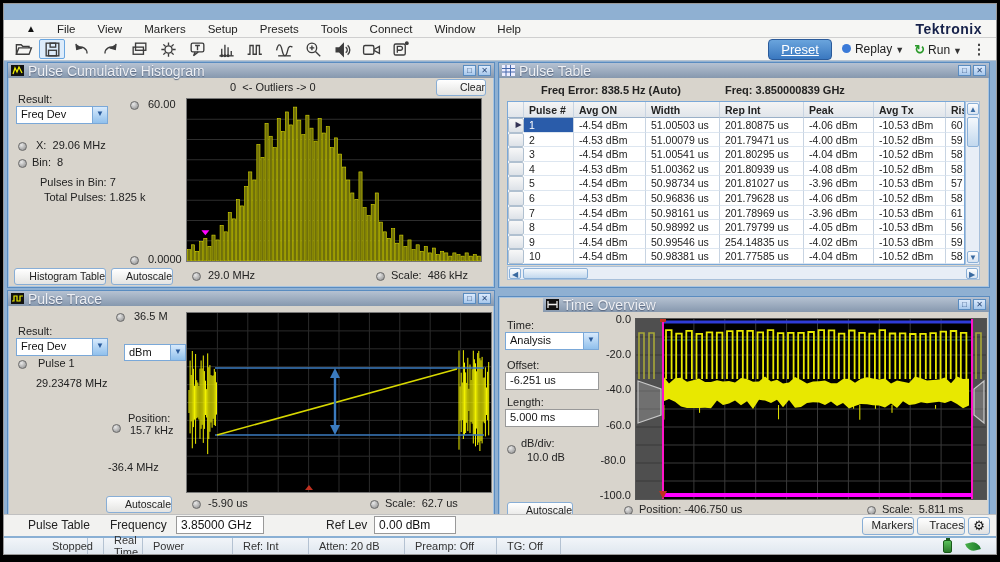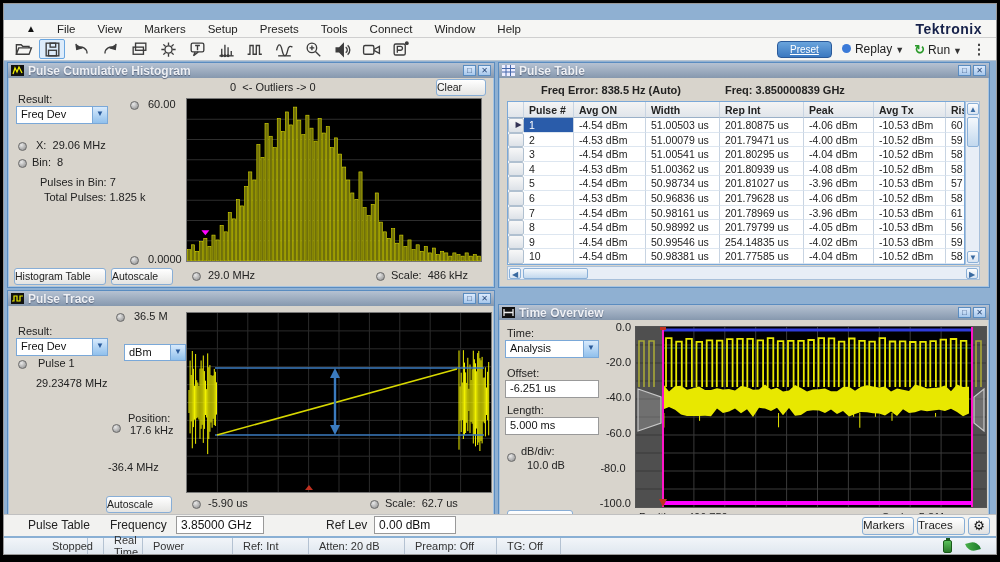--- a/index.html
+++ b/index.html
@@ -12,36 +12,36 @@
   .appicon { width:13px; height:10px; background:linear-gradient(#7fb2e8,#2a5a9a); border:1px solid #9ac; border-radius:2px; }
   .menubar { position:absolute; left:0; top:16px; right:0; height:18px; background:#f6f6f4; border-bottom:1px solid #cfcfcf; display:flex; align-items:center; font-size:11.5px; color:#222; }
   .menubar .eject { margin:0 10px 0 22px; font-size:10px; color:#111; }
   .menu-item { padding:1px 11px; cursor:default; }
   .logo { margin-left:auto; margin-right:14px; font-weight:bold; font-size:14px; color:#16214a; letter-spacing:.5px; }
   .toolbar { position:absolute; left:0; top:34px; right:0; height:23px; background:#f6f6f4; border-bottom:1px solid #b8c4d0; display:flex; align-items:center; padding-left:6px; gap:3px; }
   .tbicon { width:26px; height:20px; display:flex; align-items:center; justify-content:center; }
   .tbicon svg { width:19px; height:19px; stroke:#3c3c3c; stroke-width:1.7; fill:none; }
   .tbicon.active { border:1px solid #6aa6e0; background:#ddecfb; border-radius:2px; }
   .tb-right { margin-left:auto; display:flex; align-items:center; gap:10px; padding-right:10px; font-size:12px; color:#222; }
-  .preset-pill { background:linear-gradient(#6aa4dc,#3a78c0); color:#fff; font-size:10px; padding:2px 12px; border-radius:4px; border:1px solid #2a5a9a;text-decoration:underline; }
+  .preset-pill { background:linear-gradient(#6aa4dc,#3a78c0); color:#fff; font-size:13px; padding:2px 12px; border-radius:4px; border:1px solid #2a5a9a;text-decoration:underline; }
   .bluedot { display:inline-block; width:9px; height:9px; border-radius:50%; background:#3a7ad8; margin-right:4px; }
   .runarrow { color:#2a9a2a; font-weight:bold; font-size:13px; margin-right:3px; }
   .chev { font-size:9px; color:#333; margin-left:3px; }
   .kebab { font-size:14px; color:#444; font-weight:bold; letter-spacing:0; }
 
   
   .panel { position:absolute; background:#d8d4cc; border:1px solid #5a8cc0; box-shadow:0 0 0 1px #a8c4e0 inset; }
   .ptitle { position:relative; height:15px; background:linear-gradient(#b6c2d2,#8698ae); display:flex; align-items:center; gap:4px; padding:0 3px; }
-  .ptitle .txt { color:#eef0f4; font-size:12px; font-weight:bold; text-shadow:0 1px 1px #55627a; }
+  .ptitle .txt { color:#eef0f4; font-size:14px; font-weight:normal; text-shadow:0 1px 1px #55627a; }
   .picon { width:13px; height:11px; flex:0 0 auto; }
   .winbtns { margin-left:auto; display:flex; gap:2px; }
   .winbtn { width:13px; height:11px; background:linear-gradient(#dceafc,#a8c8ec); border:1px solid #5a8cc0; color:#2a4a7a; font-size:8px; line-height:9px; text-align:center; }
   .plabel { position:absolute; font-size:11px; color:#222; white-space:nowrap; }
   .pbold { font-weight:bold; }
-  .btn { position:absolute; background:linear-gradient(#ffffff,#e4e4e2); border:1px solid #88aed6; border-radius:3px; font-size:10.5px; color:#222; text-align:left; padding-top:1px; }
+  .btn { position:absolute; background:linear-gradient(#ffffff,#e4e4e2); border:1px solid #88aed6; border-radius:3px; font-size:10.5px; color:#222; text-align:right; padding-top:1px; }
   .dd { position:absolute; background:#fff; border:1px solid #7aa8d8; font-size:11px; color:#111; padding:1px 0 0 4px; }
   .dd .arr { position:absolute; right:0; top:0; bottom:0; width:15px; background:linear-gradient(#d8eafc,#90c0ec); border-left:1px solid #7aa8d8; color:#2a5a9a; font-size:8px; text-align:center; line-height:14px; }
   .inp { position:absolute; background:#fff; border:1px solid #999; font-size:11px; color:#111; padding:1px 0 0 4px; }
   .knob { position:absolute; width:9px; height:9px; border-radius:50%; background:radial-gradient(circle at 35% 30%,#e8e8e8,#8a8a8a); border:1px solid #6a6a6a; }
   .plot { position:absolute; background:#000; border:1px solid #777; }
   .plot svg { display:block; width:100%; height:100%; }
 
   
   .ptable { position:absolute; background:#fff; border:1px solid #7aa8d8; overflow:hidden; }
   .trow { display:grid; grid-template-columns:16px 50px 72px 74px 84px 70px 72px 38px; height:14.6px; }
@@ -467,21 +467,21 @@
     </div>
     <span class="plabel" style="left:10px; top:34px;">Result:</span>
     <div class="dd" style="left:8px; top:47px; width:92px; height:18px;">
       <span>Freq Dev</span><span class="arr">▼</span>
     </div>
     <span class="knob" style="left:10px; top:69px;"></span>
     <span class="plabel" style="left:30px; top:66px;">Pulse  1</span>
     <span class="plabel" style="left:28px; top:86px;">29.23478 MHz</span>
     <span class="plabel" style="left:120px; top:121px;">Position:</span>
     <span class="knob" style="left:104px; top:133px;"></span>
-    <span class="plabel" style="left:122px; top:133px;">17.6 kHz</span>
+    <span class="plabel" style="left:122px; top:133px;">15.7 kHz</span>
     <span class="plabel" style="left:100px; top:170px;">-36.4 MHz</span>
     <span class="btn" style="left:98px; top:205px; width:66px; height:17px;">Autoscale</span>
     <div class="plot" style="left:178px; top:21px; width:306px; height:181px;">
       <svg id="trace-svg" viewBox="0 0 304 179" preserveAspectRatio="none">
             <line x1="30.4" y1="0" x2="30.4" y2="179" stroke="#2b2b2b" stroke-width="1"></line>
             <line x1="0" y1="17.9" x2="304" y2="17.9" stroke="#2b2b2b" stroke-width="1"></line>
             <line x1="60.8" y1="0" x2="60.8" y2="179" stroke="#2b2b2b" stroke-width="1"></line>
             <line x1="0" y1="35.8" x2="304" y2="35.8" stroke="#2b2b2b" stroke-width="1"></line>
             <line x1="91.19999999999999" y1="0" x2="91.19999999999999" y2="179" stroke="#2b2b2b" stroke-width="1"></line>
             <line x1="0" y1="53.699999999999996" x2="304" y2="53.699999999999996" stroke="#2b2b2b" stroke-width="1"></line>
@@ -507,21 +507,21 @@
             <path d="M148 122 L143 112 L153 112 Z" fill="#3b7bbf"></path>
             <path d="M118 177 L122 172 L126 177 Z" fill="#c03020"></path>
           </svg>
     </div>
     <span class="knob" style="left:184px; top:209px;"></span>
     <span class="plabel" style="left:200px; top:206px;">-5.90 us</span>
     <span class="knob" style="left:362px; top:209px;"></span>
     <span class="plabel" style="left:377px; top:206px;"><span>Scale:</span>&nbsp;&nbsp;<span>62.7 us</span></span>
   </div>
 
-  <div class="panel" style="left:494px; top:300px; width:492px; height:226px;">
+  <div class="panel" style="left:494px; top:292px; width:492px; height:226px;padding-left:44px;">
     <div class="ptitle">
       <svg class="picon" viewBox="0 0 13 11">
             <rect width="13" height="11" fill="#111"></rect>
             <path d="M2 2 v7 M2 5.5 h9 M11 2 v7" stroke="#eee" stroke-width="1.3"></path>
           </svg>
       <span class="txt">Time Overview</span>
       <span class="winbtns">
             <span class="winbtn">□</span>
             <span class="winbtn">✕</span>
           </span>

